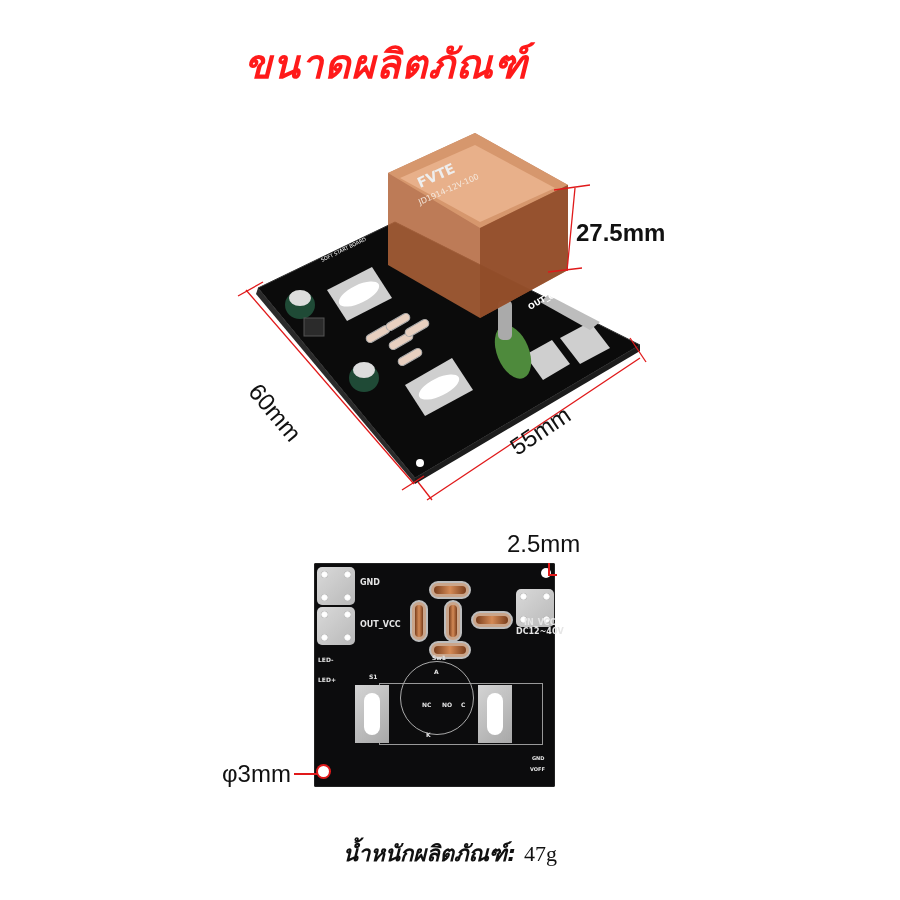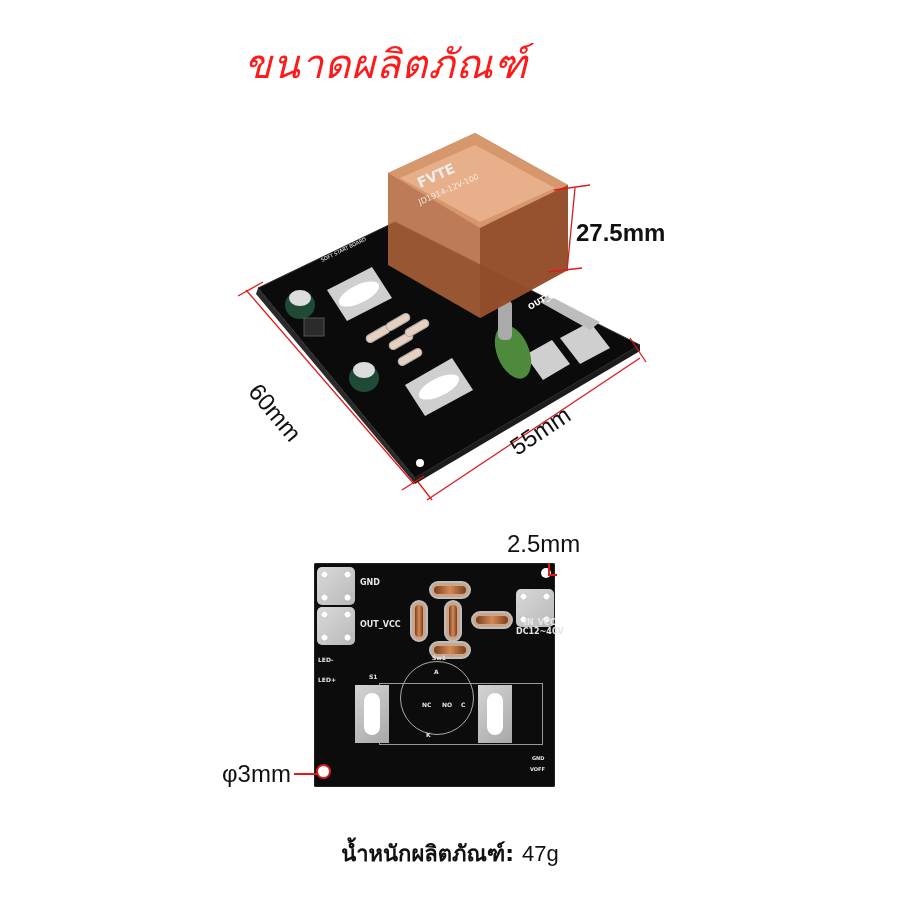--- a/index.html
+++ b/index.html
@@ -1,21 +1,21 @@
 <!DOCTYPE html>
 <html><head>
 <meta charset="utf-8">
 <style>
   html,body{margin:0;padding:0;background:#fff;}
   body{width:900px;height:900px;position:relative;overflow:hidden;font-family:"DejaVu Sans","Liberation Sans",sans-serif;}
-  .title{position:absolute;left:0;width:772px;top:32px;text-align:center;color:#ff1a1a;font-size:40px;font-weight:normal;font-style:italic;letter-spacing:1px;}
+  .title{position:absolute;left:0;width:772px;top:32px;text-align:center;color:#ff1a1a;font-size:40px;font-weight:bold;font-style:italic;letter-spacing:1px;}
   .dim{position:absolute;color:#111;font-family:"Liberation Sans",sans-serif;font-size:24px;}
   .weight{position:absolute;top:836px;left:0;width:900px;text-align:center;font-size:22px;color:#111;}
-  .weight .lbl{font-weight:bold;}
-  .weight .val{font-family:Liberation Sans, sans-serif;margin-left:8px;margin-top:8px;}
+  .weight .lbl{font-style:italic;font-weight:bold;}
+  .weight .val{font-family:Liberation Serif, serif;margin-left:8px;margin-top:8px;}
   .redline{position:absolute;background:#e0191a;}
   
   .board3d{position:absolute;left:0;top:0;width:900px;height:520px;}
   
   .board2{position:absolute;left:314px;top:563px;width:241px;height:224px;background:#0c0c0d;border-radius:2px;box-shadow:inset 0 0 0 1px #222;}
   .pad{position:absolute;width:38px;height:38px;background:linear-gradient(135deg,#d9d9d9,#b9b9b9);border-radius:5px;}
   .pad i{position:absolute;width:7px;height:7px;border-radius:50%;background:#fff;box-shadow:inset 0 0 1px #555;}
   .silk{position:absolute;color:#e6e6e6;font-size:8px;font-weight:bold;font-family:"DejaVu Sans",sans-serif;}
   .slot{position:absolute;background:#caa58a;border:2px solid #bdbdbd;border-radius:10px;}
   .slot::after{content:"";position:absolute;left:3px;right:3px;top:3px;bottom:3px;border-radius:8px;background:linear-gradient(90deg,#7a3e1c,#d48a56,#7a3e1c);}

